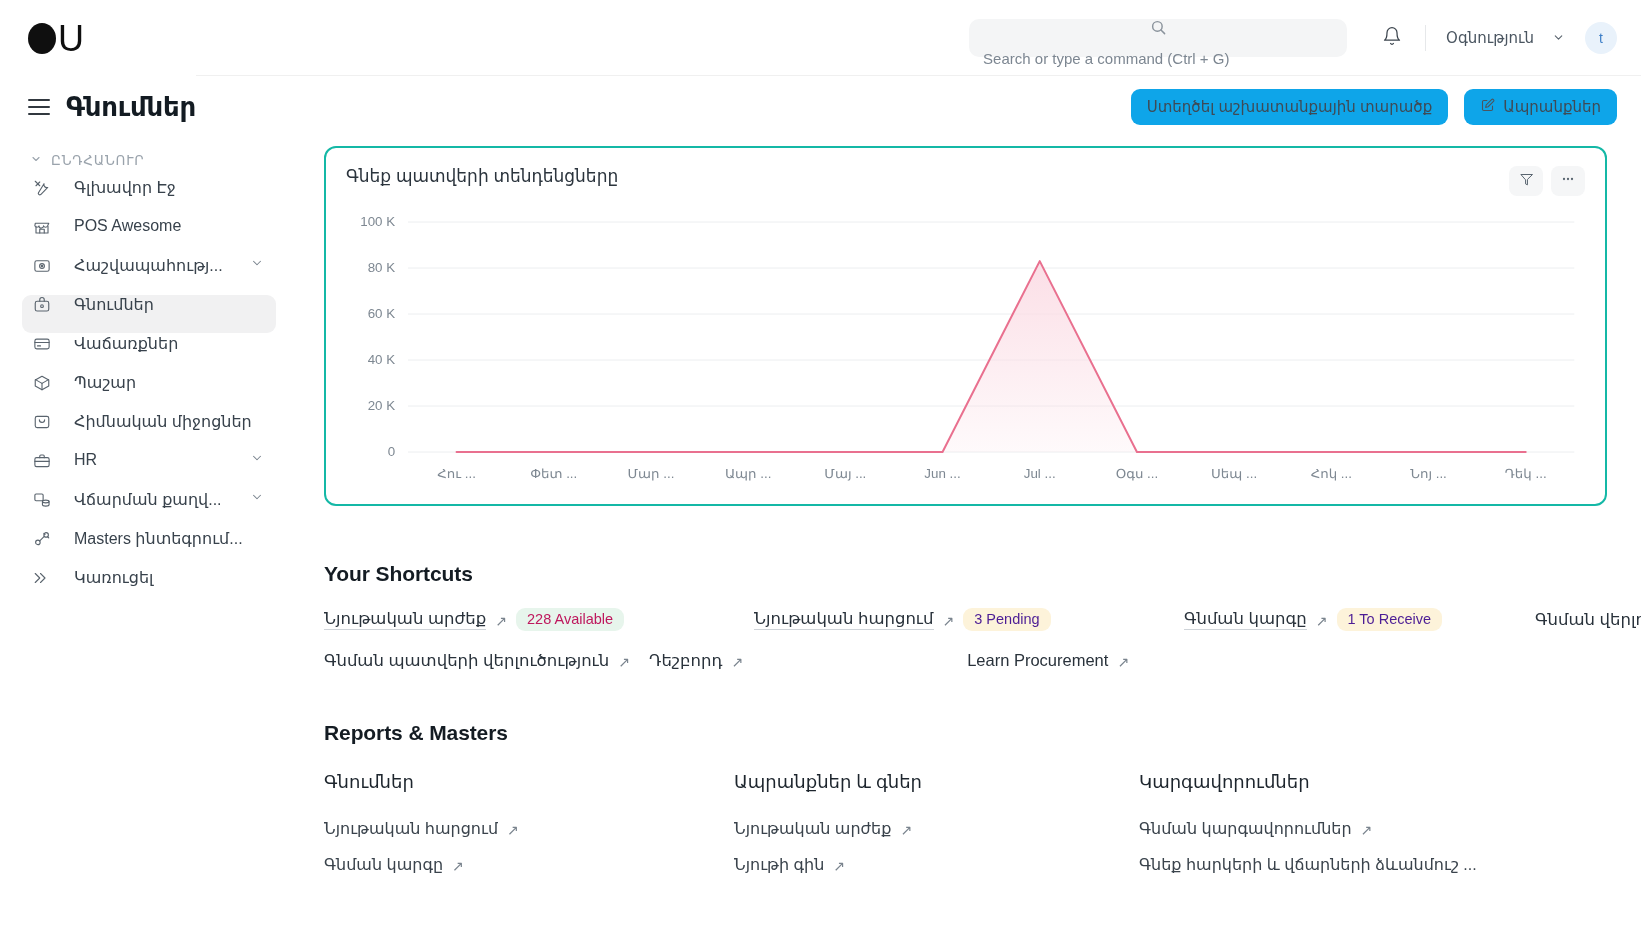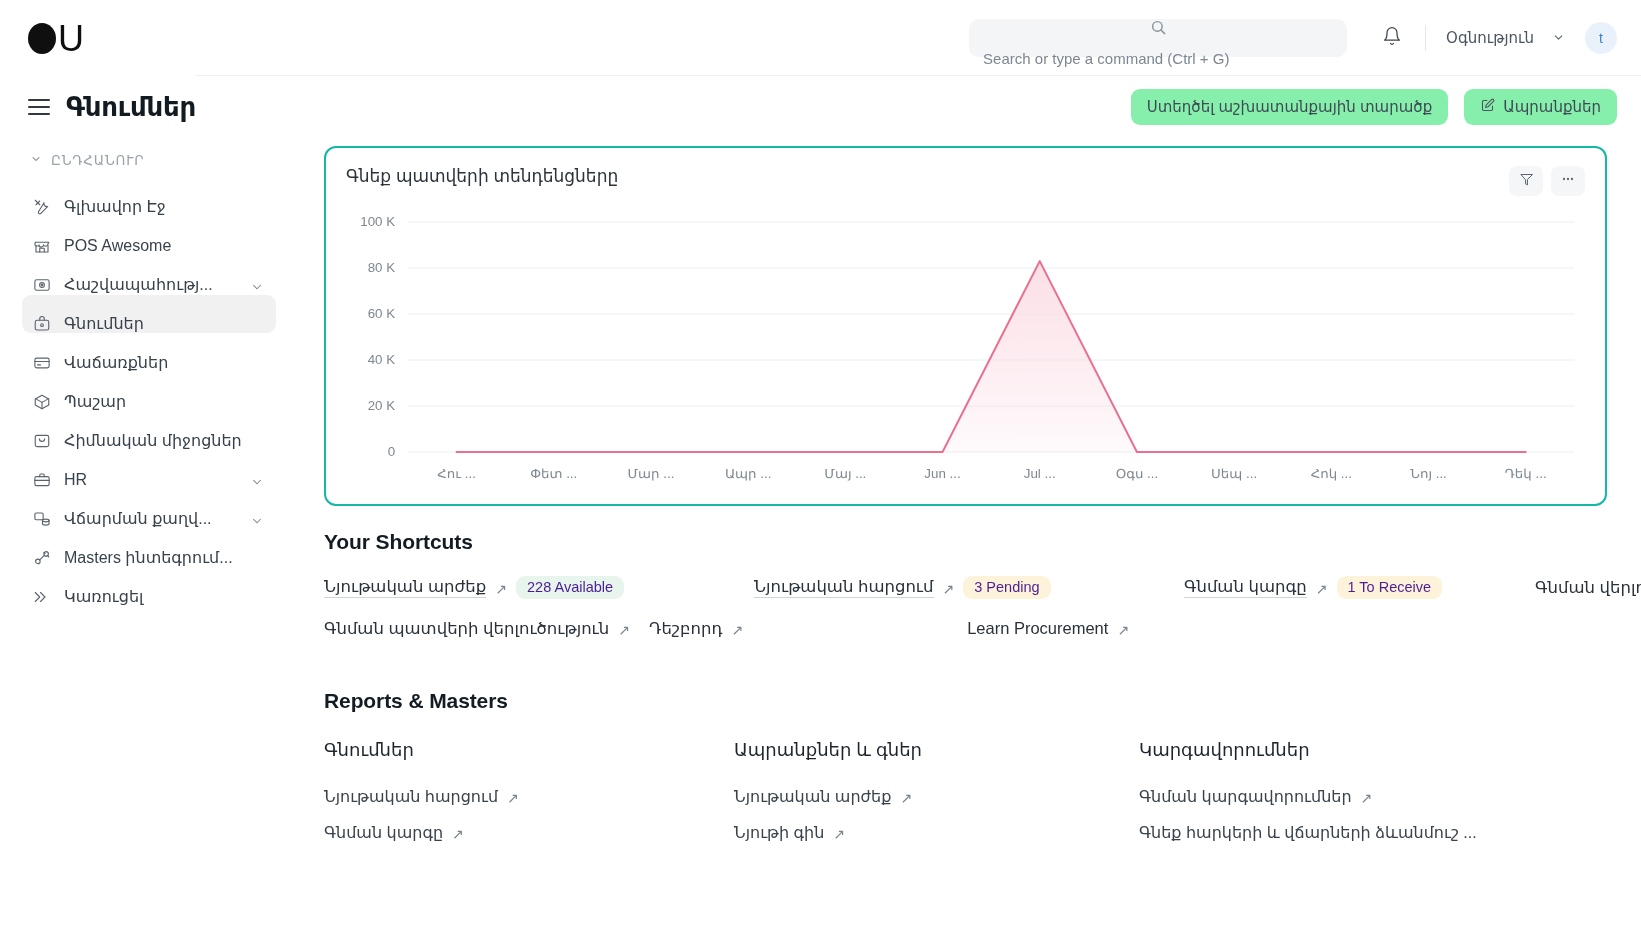--- a/index.html
+++ b/index.html
@@ -123,21 +123,21 @@
   .page-title {
     font-size: 26px;
     font-weight: 700;
     color: #131b22;
     letter-spacing: -0.2px;
   }
   .head-spacer { flex: 1; }
   .btn {
     height: 36px;
     border-radius: 9px;
-    background: #86efac;
+    background: #0ea5e9;
     border: 0;
     font-family: inherit;
     font-size: 15px;
     color: #3f4a55;
     padding: 0 16px;
     display: inline-flex;
     align-items: center;
     gap: 8px;
     cursor: pointer;
     white-space: nowrap;
@@ -159,22 +159,22 @@
     font-size: 13.5px;
     letter-spacing: 0.8px;
     color: #9aa3ac;
     padding: 6px 10px 10px 8px;
     cursor: pointer;
     text-transform: uppercase;
   }
   .side-item {
     height: 38px;
     display: flex;
-    align-items: flex-end;
-    gap: 13px;
+    align-items: flex-start;
+    gap: 23px;
     padding: 0 12px 0 10px;
     border-radius: 9px;
     cursor: pointer;
     color: #38424c;
     font-size: 16px;
     margin-bottom: 1px;
   }
   .side-item.active { background: #f1f1f2; }
   .side-icon {
     width: 19px; height: 19px;
@@ -223,21 +223,21 @@
   }
 
   .chart-area { position: relative; height: 280px; margin-top: 14px; }
   .chart-svg { display: block; width: 100%; height: 100%; }
 
   
   .section-title {
     font-size: 21px;
     font-weight: 700;
     color: #141c23;
-    margin: 24px 0 0 0;
+    margin: 56px 0 0 0;
     letter-spacing: -0.1px;
   }
   .shortcut-grid {
     display: grid;
     grid-template-columns: 430px 430px 330px;
     row-gap: 20px;
     margin-top: 22px;
     align-items: center;
   }
   .sc-cell { display: flex; align-items: center; gap: 9px; flex-wrap: nowrap; }
@@ -251,21 +251,21 @@
     white-space: nowrap;
   }
   .sc-link.plain { border-bottom: 0; }
   .sc-arrow { color: #7a848e; font-size: 14px; line-height: 1; position: relative; top: 1px; }
   .pill {
     font-size: 14.5px;
     padding: 3px 11px 4px;
     border-radius: 9px;
     white-space: nowrap;
   }
-  .pill.green { background: #e7f5ec; color: #4c1d95; }
+  .pill.green { background: #e7f5ec; color: #be185d; }
   .pill.orange { background: #fdf3da; color: #4c1d95; }
 
   
   .reports-grid {
     display: grid;
     grid-template-columns: 410px 405px 1fr;
     margin-top: 26px;
   }
   .rep-col-title {
     font-size: 18px;

